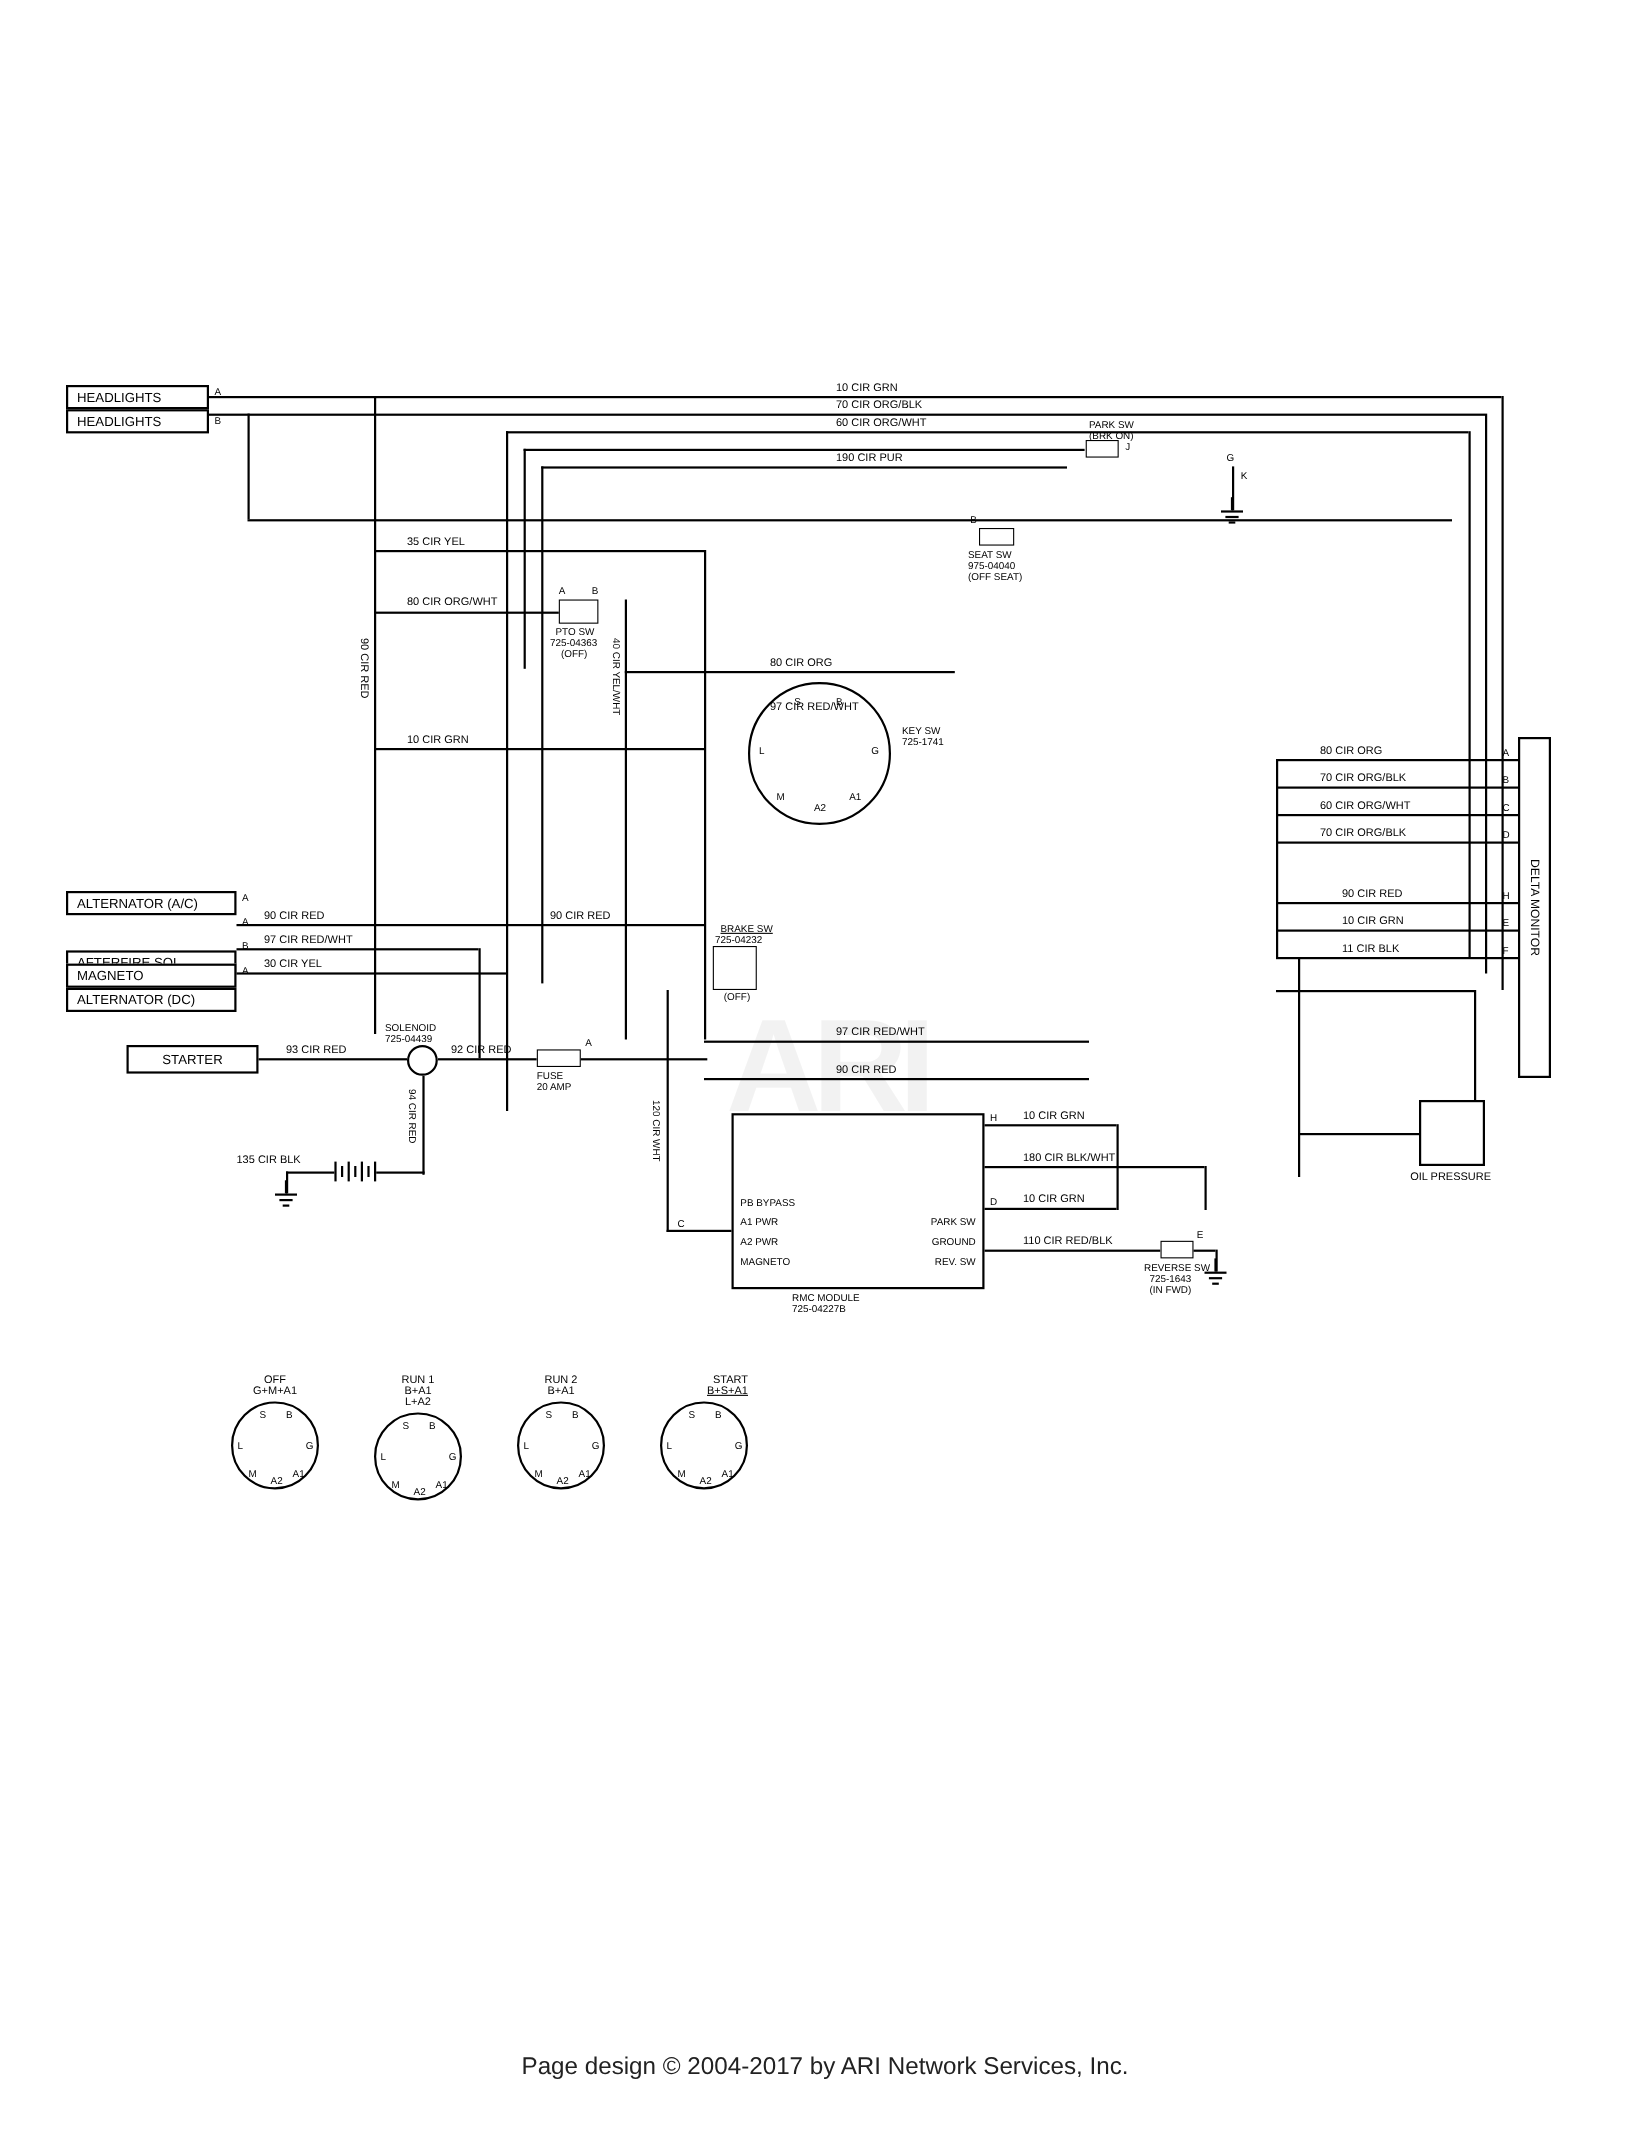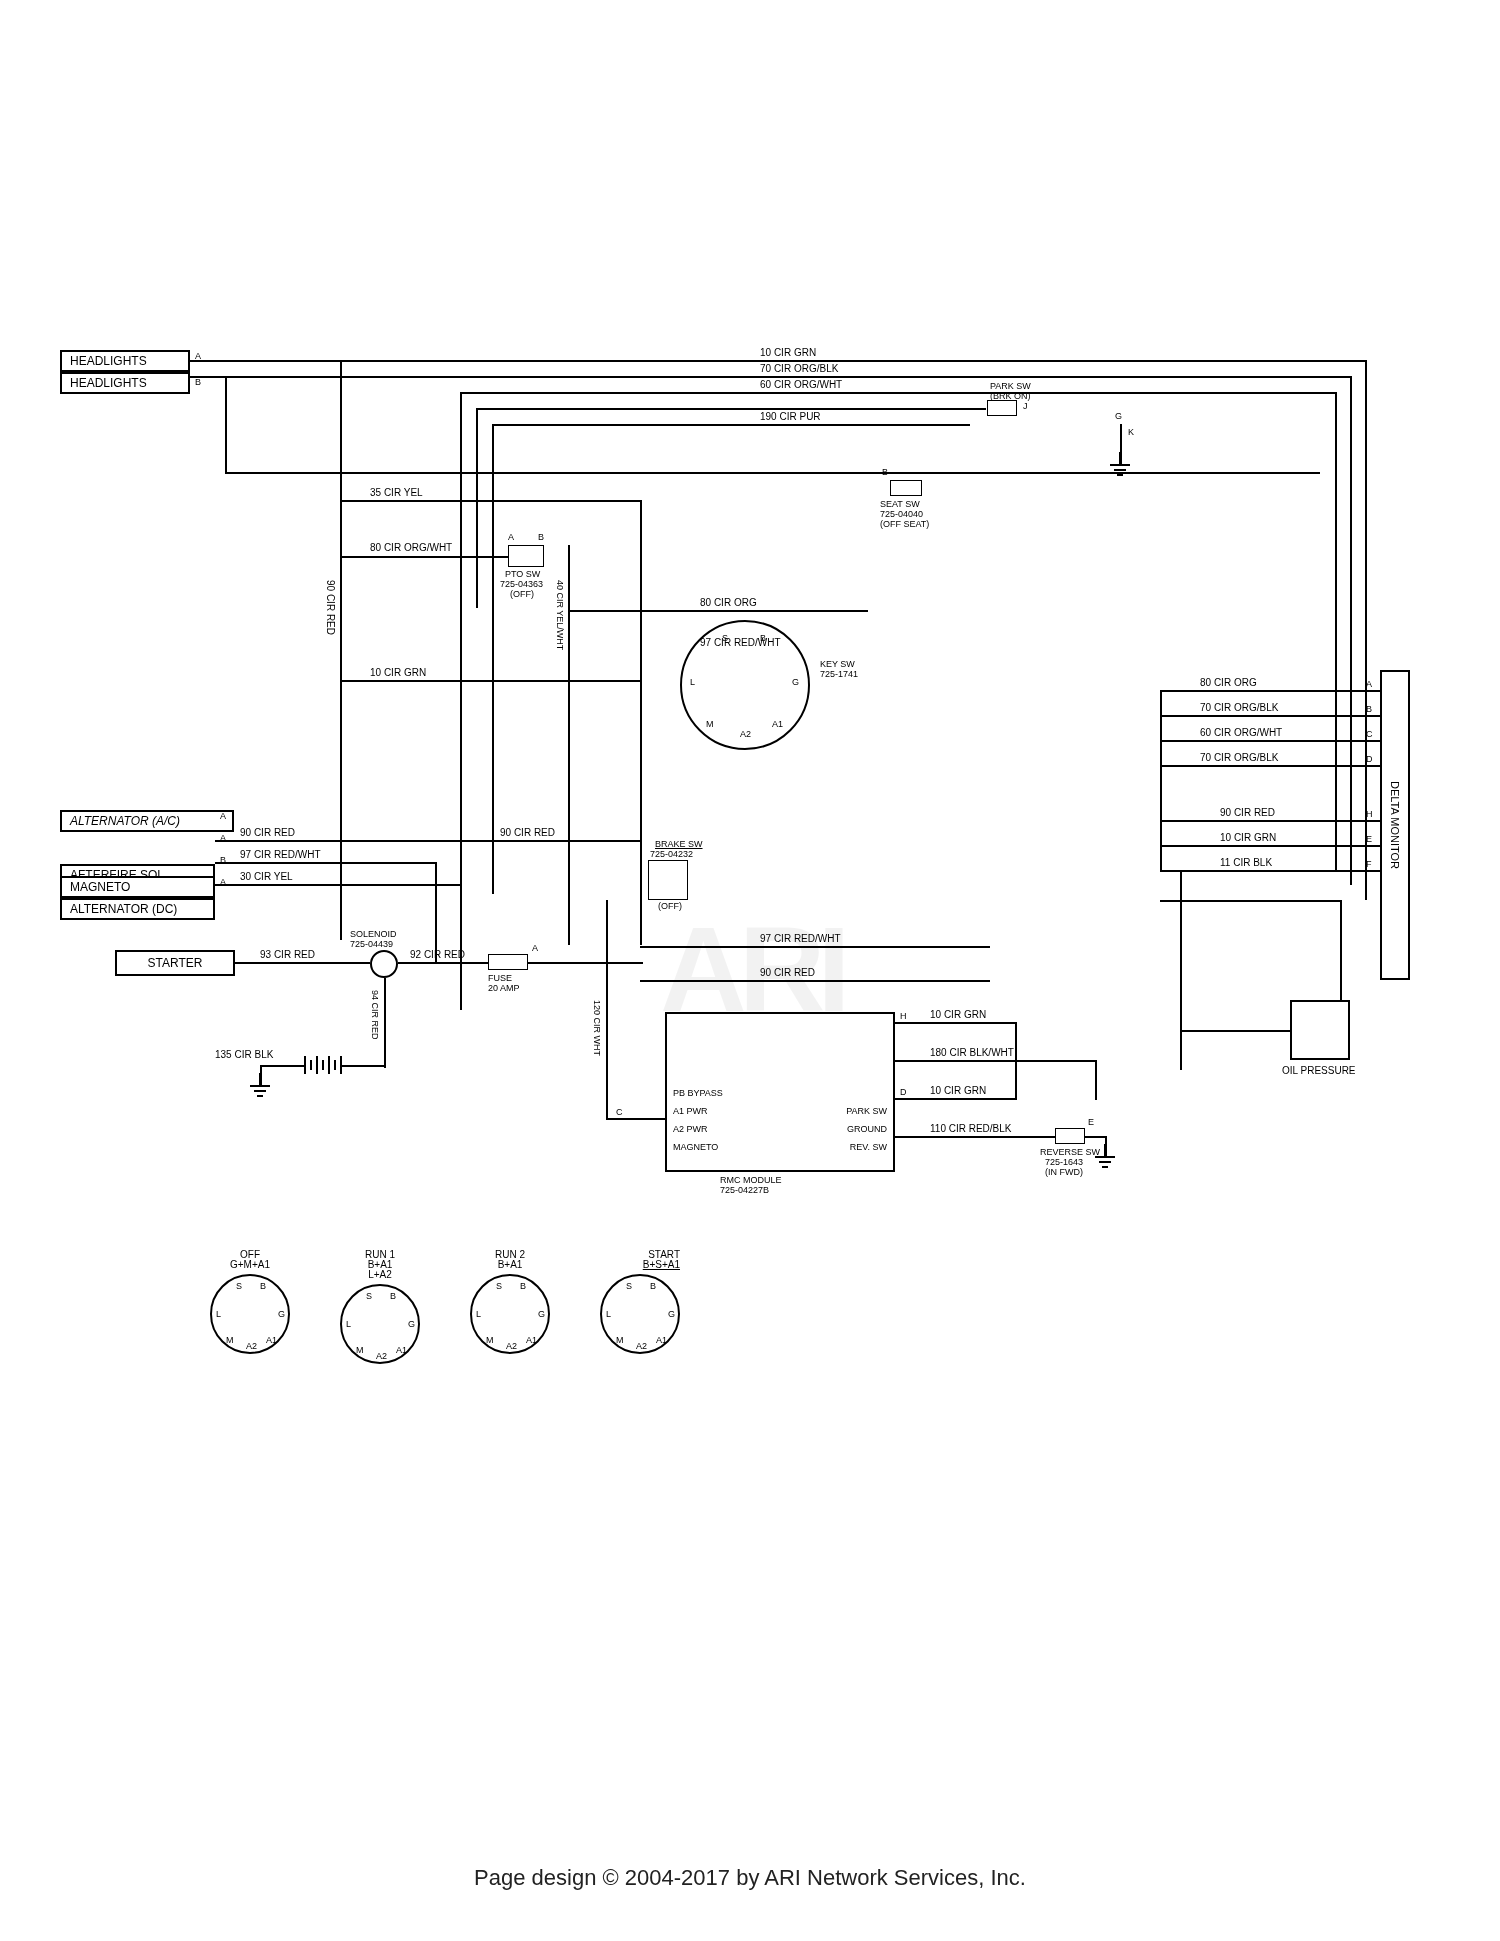--- a/index.html
+++ b/index.html
@@ -135,21 +135,21 @@
   <div class="ground" style="top:164px; left:1050px;">
       <div class="g1"></div>
       <div class="g2"></div>
       <div class="g3"></div>
     </div>
   <span class="lbl tiny" style="top:112px; left:1055px;">G</span>
   <span class="lbl tiny" style="top:128px; left:1068px;">K</span>
 
   <div class="smallbox" style="top:180px; left:830px; width:32px; height:16px;"></div>
   <span class="lbl tiny" style="top:200px; left:820px;">SEAT SW</span>
-  <span class="lbl tiny" style="top:210px; left:820px;">725-04040</span>
+  <span class="lbl tiny" style="top:210px; left:820px;">975-04040</span>
   <span class="lbl tiny" style="top:220px; left:820px;">(OFF SEAT)</span>
   <span class="lbl tiny" style="top:168px; left:822px;">B</span>
 
   <div class="line hl" style="top:200px; left:280px; width:300px;"></div>
   <span class="lbl" style="top:188px; left:310px;">35 CIR YEL</span>
   <div class="line vl" style="top:60px; left:280px; height:580px;"></div>
   <span class="lbl vrt" style="top:280px; left:265px; font-size:10px;">90 CIR RED</span>
 
   <div class="smallbox" style="top:245px; left:448px; width:36px; height:22px;"></div>
   <span class="lbl" style="top:243px; left:310px;">80 CIR ORG/WHT</span>
@@ -175,21 +175,21 @@
     <span class="lbl tiny" style="top:108px; left:58px;">A2</span>
   </div>
   <span class="lbl tiny" style="top:360px; left:760px;">KEY SW</span>
   <span class="lbl tiny" style="top:370px; left:760px;">725-1741</span>
   <span class="lbl" style="top:338px; left:640px;">97 CIR RED/WHT</span>
 
   <div class="line vl" style="top:200px; left:580px; height:445px;"></div>
   <div class="line hl" style="top:380px; left:280px; width:300px;"></div>
   <span class="lbl" style="top:368px; left:310px;">10 CIR GRN</span>
 
-  <div class="box box-left" style="top:510px; left:0; width:174px; height:22px;font-style:italic;">
+  <div class="box box-left" style="top:510px; left:0; width:155px; height:22px;">
       <span>ALTERNATOR (A/C)</span>
     </div>
   <div class="box box-left" style="top:532px; left:0; width:155px; height:22px;margin-top:32px;">
       <span>AFTERFIRE SOL.</span>
     </div>
   <div class="box box-left" style="top:554px; left:0; width:155px; height:22px;margin-top:44px;">
       <span>ALTERNATOR (DC)</span>
     </div>
   <div class="box box-left" style="top:576px; left:0; width:155px; height:22px;">
       <span>MAGNETO</span>

